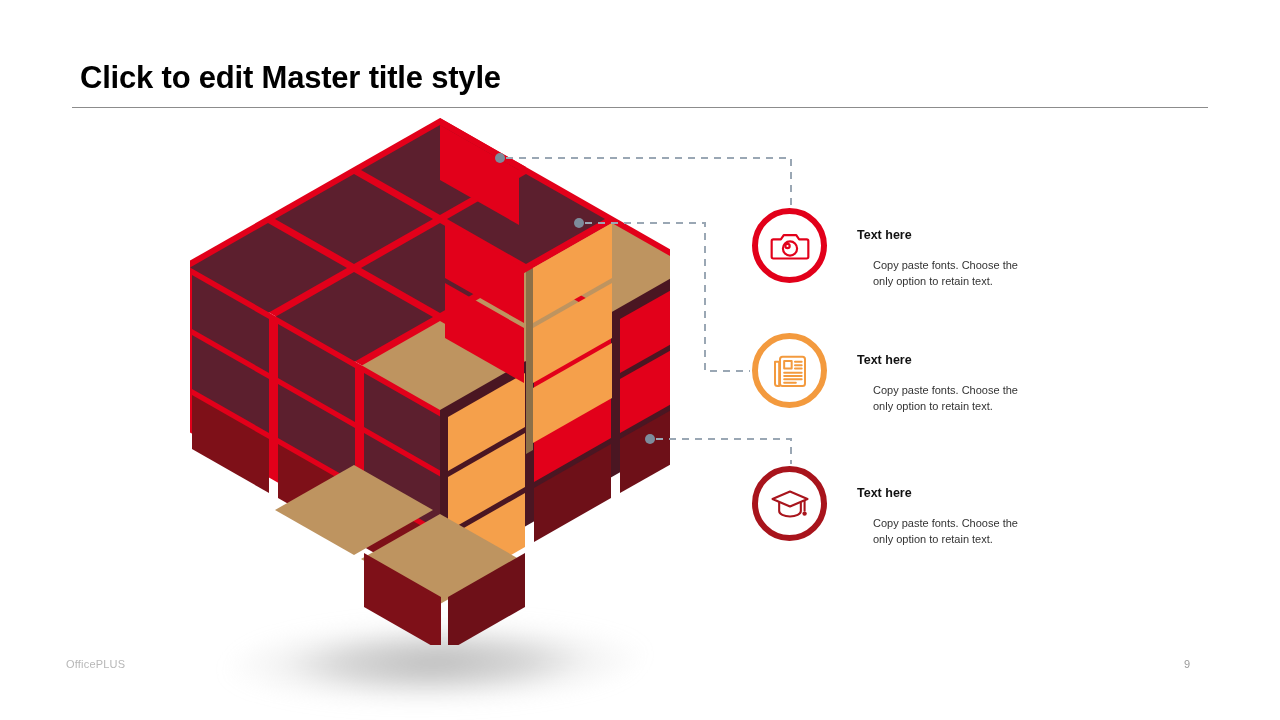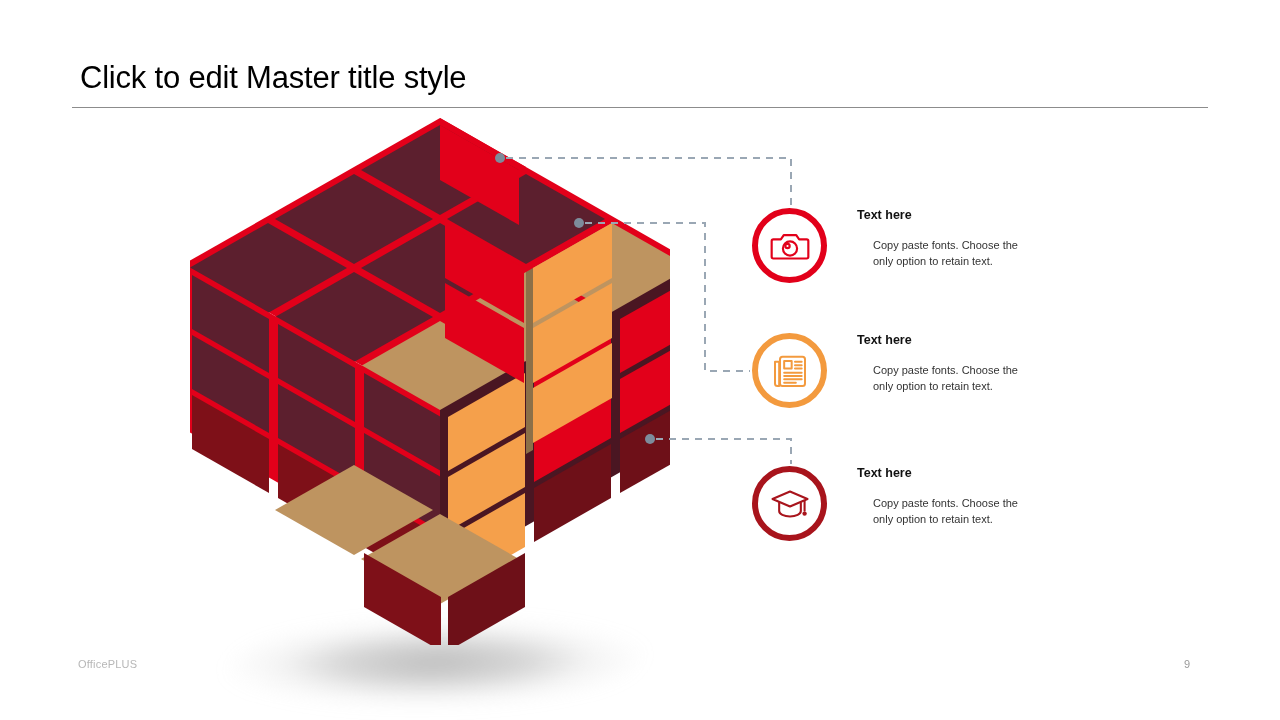--- a/index.html
+++ b/index.html
@@ -6,31 +6,31 @@
   body{
     width:1280px;height:720px;background:#ffffff;overflow:hidden;
     font-family:"Liberation Sans","DejaVu Sans",sans-serif;
     position:relative;
   }
   .slide{position:absolute;inset:0;background:#fff;}
 
   
   .title{
     position:absolute;left:80px;top:60px;
-    font-size:31px;font-weight:normal;color:#000;
+    font-size:31px;font-weight:bold;color:#000;
     letter-spacing:-0.2px;white-space:nowrap;
   }
   .title-rule{
     position:absolute;left:72px;top:107px;width:1136px;height:1px;
     background:#8c8c8c;
   }
 
   
   .footer-brand{
-    position:absolute;left:78px;top:658px;
+    position:absolute;left:66px;top:658px;
     font-size:11px;color:#b7b7b7;letter-spacing:0.2px;text-align:right;
   }
   .footer-page{
     position:absolute;left:1184px;top:658px;
     font-size:11px;color:#9a9a9a;
   }
 
   
   .cube-stage{position:absolute;left:190px;top:105px;width:480px;height:540px;}
   .cube-svg{position:absolute;left:0;top:0;}
@@ -46,21 +46,21 @@
   
   .connectors{position:absolute;left:0;top:0;width:1280px;height:720px;pointer-events:none;}
 
   
   .item{position:absolute;}
   .item .badge{
     position:absolute;left:0;top:0;width:75px;height:75px;border-radius:50%;
     box-sizing:border-box;display:flex;align-items:center;justify-content:center;
     background:#fff;
   }
-  .item .txt{position:absolute;left:105px;top:0;width:190px;}
+  .item .txt{position:absolute;left:105px;top:20px;width:190px;}
   .item .txt h4{
     margin:0 0 9px 0;font-size:12.5px;font-weight:bold;color:#111;
   }
   .item .txt p{
     margin:16px;font-size:11px;line-height:1.42;color:#333;
   }
   .i1{left:752px;top:208px;}
   .i2{left:752px;top:333px;}
   .i3{left:752px;top:466px;}
   .b-red   {border:6px solid #E2001A;}

